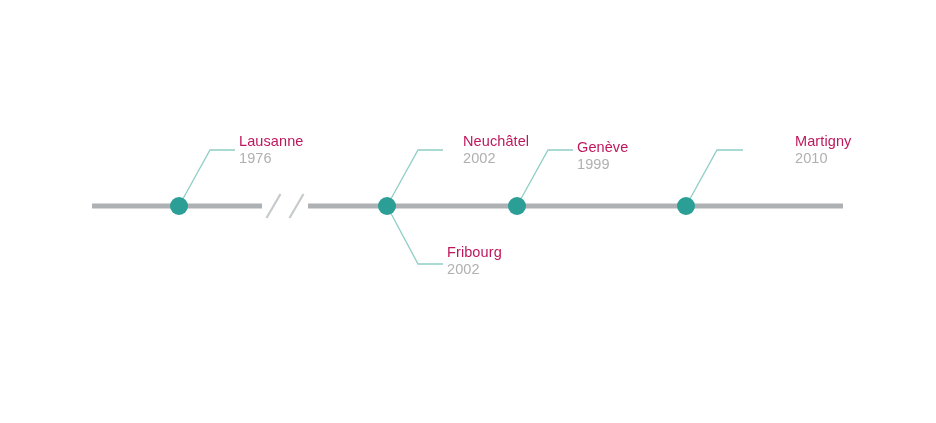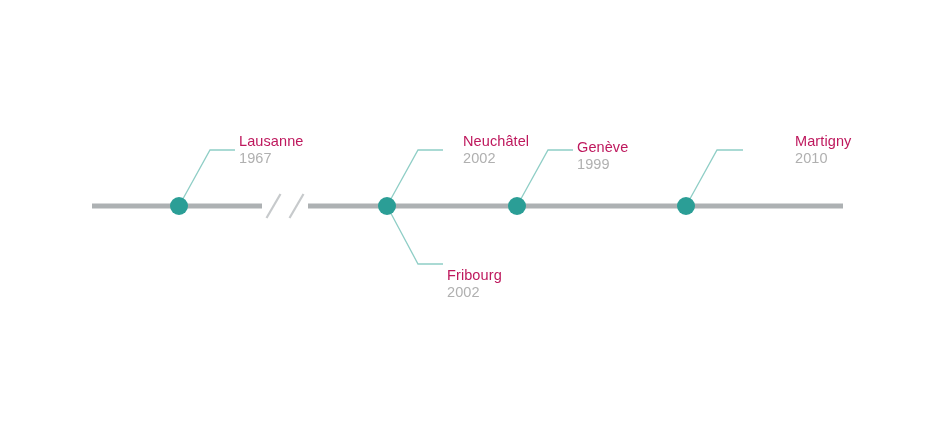--- a/index.html
+++ b/index.html
@@ -62,27 +62,27 @@
         <circle cx="179" cy="206" r="9" fill="#2b9e96"></circle>
         <circle cx="387" cy="206" r="9" fill="#2b9e96"></circle>
         <circle cx="517" cy="206" r="9" fill="#2b9e96"></circle>
         <circle cx="686" cy="206" r="9" fill="#2b9e96"></circle>
       </g>
   </svg>
 
   <div id="labels-layer">
       <div class="label-group" style="left: 239px; top: 133px;">
         <div class="label-name">Lausanne</div>
-        <div class="label-year">1967</div>
+        <div class="label-year">1976</div>
       </div>
       <div class="label-group" style="left: 463px; top: 133px;">
         <div class="label-name">Neuchâtel</div>
         <div class="label-year">2002</div>
       </div>
-      <div class="label-group" style="left: 447px; top: 267px;">
+      <div class="label-group" style="left: 447px; top: 244px;">
         <div class="label-name">Fribourg</div>
         <div class="label-year">2002</div>
       </div>
       <div class="label-group" style="left: 577px; top: 139px;">
         <div class="label-name">Genève</div>
         <div class="label-year">1999</div>
       </div>
       <div class="label-group" style="left: 747px; top: 133px; margin-left: 48px;">
         <div class="label-name">Martigny</div>
         <div class="label-year">2010</div>

